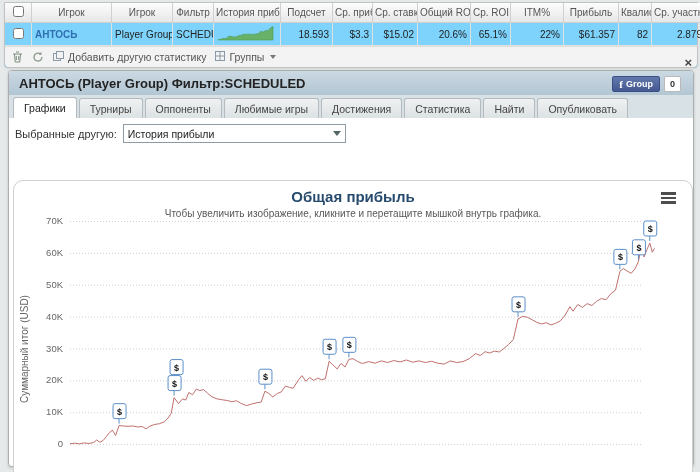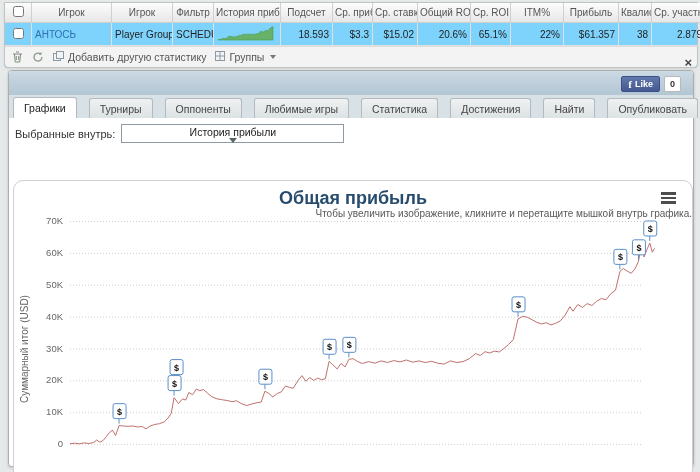--- a/index.html
+++ b/index.html
@@ -9,51 +9,51 @@
   
   .stats-card{position:absolute;left:4px;top:2px;width:692px;background:#7dd3fc;border:1px solid #c2c2c2;border-radius:0 0 4px 4px;box-shadow:0 1px 2px rgba(0,0,0,.08);}
   table.stats{border-collapse:collapse;width:100%;table-layout:fixed;font-size:10px;color:#222;}
   table.stats th{background:linear-gradient(#fcfcfc,#e7e7e7);border:1px solid #cfcfcf;border-top:none;color:#555;font-weight:normal;padding:3px 2px;white-space:nowrap;overflow:hidden;text-align:center;}
   table.stats th:first-child{border-left:none}
   table.stats th:last-child{border-right:none}
   table.stats td{border:1px solid #e0e0e0;border-top:none;padding:2px 3px;white-space:nowrap;overflow:hidden;height:16px;vertical-align:middle;}
   table.stats td:first-child{border-left:none;text-align:center}
   table.stats td:last-child{border-right:none}
   td.num{text-align:right}
-  td.player{color:#2f6fb0;font-weight:normal}
+  td.player{color:#2f6fb0;font-weight:bold}
   input[type=checkbox]{width:11px;height:11px;margin:0;}
   .toolbar{display:flex;align-items:center;gap:9px;padding:4px 7px;background:#f3f3f3;border-top:1px solid #ddd;color:#5b6b5b;font-size:10.5px;border-radius:0 0 4px 4px;}
   .tb-item{display:inline-flex;align-items:center;gap:4px;cursor:pointer;color:#555;}
   .tb-icon{display:inline-flex;cursor:pointer}
   .caret{width:0;height:0;border-left:3.5px solid transparent;border-right:3.5px solid transparent;border-top:4px solid #777;margin-left:2px}
 
   
   .panel-close{position:absolute;right:8px;top:58px;font-size:13px;line-height:10px;color:#444;cursor:pointer;font-weight:bold;z-index:6;}
 
   
   .panel{position:absolute;left:8px;top:70px;width:684px;height:395px;background:#fff;border:1px solid #adadad;border-radius:4px;box-shadow:0 1px 3px rgba(0,0,0,.18);}
   .panel-header{height:24px;background:linear-gradient(#cbd9e3,#b2c6d3);border-radius:3px 3px 0 0;display:flex;align-items:center;padding:0 10px;font-size:13px;font-weight:bold;color:#232323;position:relative;}
   .fb{position:absolute;right:12px;top:5px;display:flex;align-items:center;}
   .fb-btn{display:inline-flex;align-items:center;gap:3px;background:linear-gradient(#6279ab,#445991);color:#fff;font-size:9px;font-weight:bold;padding:2px 6px;border-radius:2px;border:1px solid #3b4f86;cursor:pointer;}
   .fb-f{font-family:"Liberation Serif",serif;font-weight:bold;font-size:11px;line-height:9px;}
   .fb-count{background:#fff;border:1px solid #b9b9b9;font-size:9px;padding:2px 5px;margin-left:4px;color:#333;border-radius:2px;}
 
-  .tabbar{height:23px;background:#d8e1e6;padding:0 4px;display:flex;align-items:flex-end;gap:12px;}
+  .tabbar{height:23px;background:#d8e1e6;padding:0 4px;display:flex;align-items:flex-end;gap:2px;}
   .tab{background:linear-gradient(#eff1f2,#dde2e4);border:1px solid #b4babd;border-bottom:none;border-radius:3px 3px 0 0;padding:4px 10px 3px;font-size:10.5px;color:#444;cursor:pointer;white-space:nowrap;}
   .tab.active{background:#fff;color:#222;padding-bottom:4px;}
 
   .content{position:relative;height:348px;background:#fff;border-radius:0 0 4px 4px;}
   .controls{position:absolute;left:6px;top:6px;display:flex;align-items:center;gap:6px;font-size:11px;color:#333;}
-  .select{width:213px;height:15px;border:1px solid #8d9ba5;background:#fff;font-size:10.5px;color:#222;display:flex;align-items:center;justify-content:space-between;padding:1px 4px;cursor:pointer;flex-direction:column;}
+  .select{width:213px;height:15px;border:1px solid #8d9ba5;background:#fff;font-size:10.5px;color:#222;display:flex;align-items:center;justify-content:space-between;padding:1px 4px;cursor:pointer;}
   .sel-caret{width:0;height:0;border-left:4px solid transparent;border-right:4px solid transparent;border-top:5px solid #566;}
 
   
   .chartbox{position:absolute;left:4px;top:62px;width:678px;height:324px;border:1px solid #cfcfcf;border-radius:10px;background:#fff;}
-  .c-title{position:absolute;top:7px;left:0;width:100%;text-align:center;font-size:18px;font-weight:bold;color:#274b6d;}
-  .c-sub{position:absolute;top:27px;left:0;width:100%;text-align:right;font-size:10px;color:#585858;}
+  .c-title{position:absolute;top:7px;left:0;width:100%;text-align:center;font-size:15px;font-weight:bold;color:#274b6d;}
+  .c-sub{position:absolute;top:27px;left:0;width:100%;text-align:center;font-size:10px;color:#585858;}
   svg.chart{position:absolute;left:0;top:0;}
   .burger{position:absolute;right:16px;top:11px;width:15px;cursor:pointer;}
   .burger i{display:block;height:2.5px;background:#4d4d4d;margin-bottom:2px;}
   .tickt{font-size:9.5px;fill:#666;}
   .flagt{font-size:9px;font-weight:bold;fill:#111;}
   .ytit{font-size:10px;fill:#666;}
 </style>
 </head>
 <body>
 
@@ -88,21 +88,21 @@
             <td><svg width="58" height="16">
                 <polygon points="1,15 1.0,14.6 1.4,14.5 1.9,14.6 2.3,14.5 2.8,14.5 3.2,14.5 3.5,14.3 3.8,14.5 4.1,14.4 4.4,14.1 4.7,13.8 5.0,13.7 5.3,14.0 5.6,13.4 6.0,13.4 6.5,13.4 6.9,13.4 7.4,13.5 7.8,13.5 8.2,13.6 8.5,13.4 9.0,13.3 9.4,13.3 9.9,13.1 10.2,12.9 10.5,12.6 10.8,11.6 11.2,12.0 11.6,11.7 11.9,11.7 12.2,11.3 12.5,11.4 12.9,11.0 13.2,11.1 13.6,11.1 14.0,11.3 14.4,11.5 14.8,11.7 15.3,11.7 15.8,11.8 16.2,11.8 16.7,11.8 17.1,12.0 17.6,12.1 18.1,12.0 18.6,11.9 19.0,11.9 19.3,11.2 19.7,11.3 20.1,11.5 20.5,11.3 20.9,11.2 21.3,10.8 21.6,10.9 22.0,11.0 22.4,10.5 22.8,10.2 23.2,10.5 23.5,10.3 23.9,10.5 24.3,10.3 24.7,10.4 25.0,10.4 25.4,9.2 25.7,9.5 26.1,9.7 26.5,9.4 26.9,9.6 27.2,9.1 27.6,9.1 28.1,9.3 28.5,9.4 29.1,9.3 29.7,9.4 30.3,9.2 30.9,9.3 31.5,9.2 32.0,9.3 32.6,9.2 33.2,9.3 33.8,9.2 34.4,9.3 35.0,9.2 35.6,9.4 36.2,9.4 36.8,9.2 37.4,9.3 38.0,9.3 38.6,9.1 39.1,8.7 39.6,8.9 40.0,8.6 40.5,8.7 40.9,8.6 41.4,8.6 41.8,8.4 42.2,8.1 42.7,7.8 43.1,6.5 43.6,6.3 44.0,6.4 44.5,6.6 44.9,6.7 45.4,6.8 45.8,6.7 46.2,6.9 46.7,6.8 47.1,6.6 47.6,6.3 48.0,5.7 48.3,6.0 48.8,5.6 49.2,5.8 49.6,5.5 50.1,5.6 50.5,5.4 51.0,5.2 51.4,5.3 51.9,4.9 52.3,4.6 52.7,3.4 53.0,3.2 53.4,3.4 53.8,3.6 54.1,3.3 54.5,2.8 54.8,1.7 55.0,2.5 55.3,2.0 55.5,1.6 55.8,2.2 56.0,1.9 56,15" fill="#67b168" stroke="#4f9b50" stroke-width="0.6"></polygon>
               </svg></td>
             <td class="num">18.593</td>
             <td class="num">$3.3</td>
             <td class="num">$15.02</td>
             <td class="num">20.6%</td>
             <td class="num">65.1%</td>
             <td class="num">22%</td>
             <td class="num">$61.357</td>
-            <td class="num">38</td>
+            <td class="num">82</td>
             <td class="num">2.879</td>
           </tr>
         </tbody>
     </table>
     <div class="toolbar">
       <span class="tb-icon">
         <svg width="11" height="12" viewBox="0 0 11 12">
             <path d="M1 3h9M4 1h3M2.5 3l.7 8h4.6l.7-8M4.3 5v4M6.7 5v4" stroke="#7c8c7c" stroke-width="1" fill="none"></path>
           </svg>
       </span>
@@ -131,43 +131,44 @@
         <span>Группы</span>
         <span class="caret"></span>
       </span>
     </div>
   </div>
 
   <span class="panel-close">×</span>
 
   <div class="panel">
     <div class="panel-header">
+      <span class="panel-title">АНТОСЬ (Player Group) Фильтр:SCHEDULED</span>
       <span class="fb">
         <span class="fb-btn">
           <span class="fb-f">f</span>
-          <span>Like</span>
+          <span>Group</span>
         </span>
         <span class="fb-count">0</span>
       </span>
     </div>
 
     <div class="tabbar">
         <div class="tab active">Графики</div>
         <div class="tab">Турниры</div>
         <div class="tab">Оппоненты</div>
         <div class="tab">Любимые игры</div>
+        <div class="tab">Достижения</div>
         <div class="tab">Статистика</div>
-        <div class="tab">Достижения</div>
         <div class="tab">Найти</div>
         <div class="tab">Опубликовать</div>
       </div>
 
     <div class="content">
       <div class="controls">
-        <label>Выбранные внутрь:</label>
+        <label>Выбранные другую:</label>
         <div class="select">
           <span>История прибыли</span>
           <span class="sel-caret"></span>
         </div>
       </div>
 
       <div class="chartbox">
         <svg class="chart" width="678" height="324">
             <line x1="56" x2="628" y1="40.5" y2="40.5" stroke="#cfcfcf" stroke-dasharray="1,2"></line>
             <text x="49" y="43" text-anchor="end" class="tickt">70K</text>

